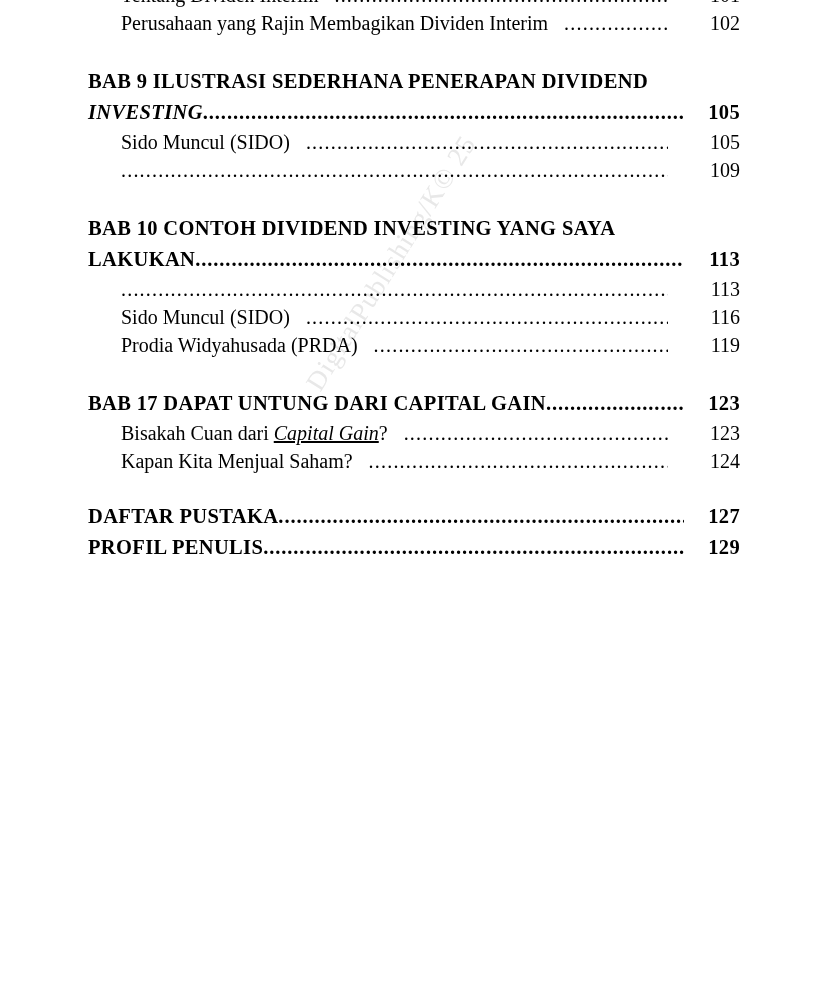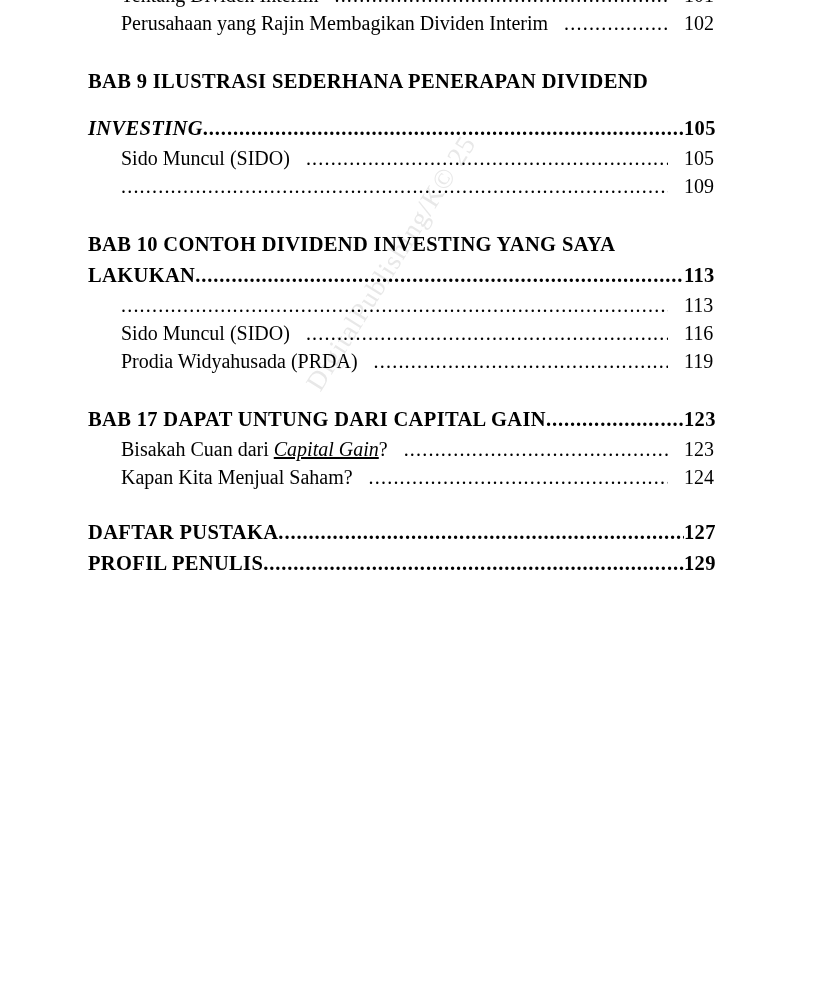--- a/index.html
+++ b/index.html
@@ -67,33 +67,34 @@
     flex: 1 1 auto;
     overflow: hidden;
     white-space: nowrap;
     margin: 0 0 0 0;
     letter-spacing: 1.2px;
   }
 
   .row .pageno {
     flex: 0 0 auto;
     width: 56px;
+    text-align: right;
     white-space: nowrap;
   }
 
   
   .chapter {
     font-weight: bold;
     font-size: 20.5px;
     line-height: 31px;
     letter-spacing: 0.35px;
   }
   .chapter .pageno { font-weight: bold; }
   .chapter .leader { font-weight: bold; letter-spacing: 0.9px; }
-  .chapter .ital { font-style: italic; margin-top: 16px; }
+  .chapter .ital { font-style: italic; }
 
   
   .chapter-cont {
     font-weight: bold;
     font-size: 20.5px;
     line-height: 31px;
     letter-spacing: 0.35px;
   }
 
   

